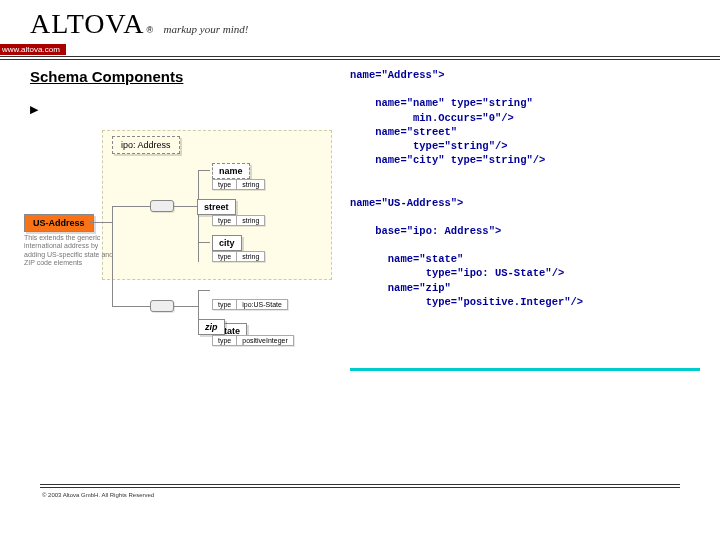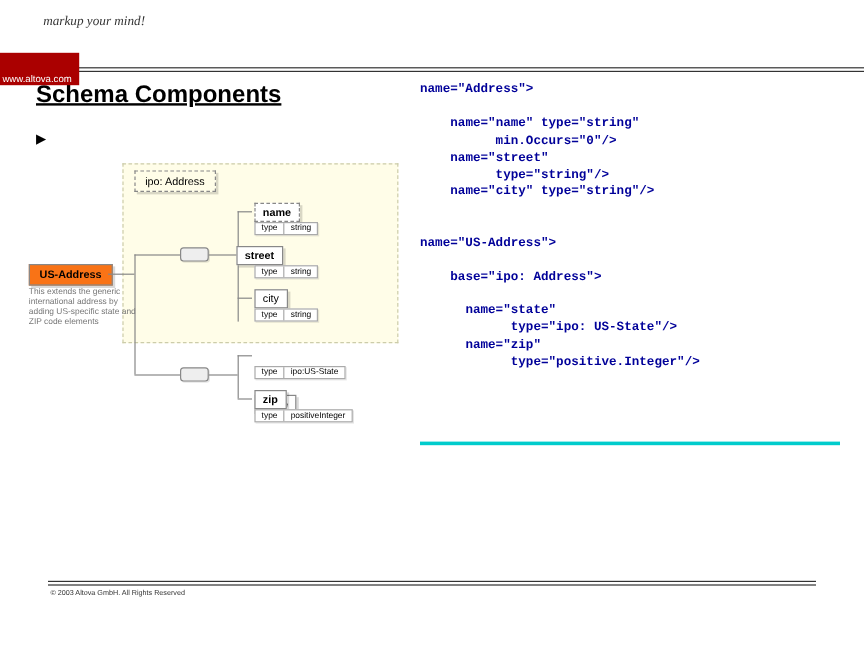--- a/index.html
+++ b/index.html
@@ -3,27 +3,27 @@
 <meta charset="utf-8">
 <style>
   * { margin: 0; padding: 0; box-sizing: border-box; }
   body { width: 720px; height: 540px; background: #fff; font-family: Arial, sans-serif; position: relative; overflow: hidden; }
   
   .header { position: relative; height: 60px; border-bottom: 4px double #333; margin-bottom: 8px; padding-left: 30px; padding-top: 8px; }
   .logo { display: inline-flex; align-items: baseline; }
   .logo-a { font-family: 'Times New Roman', serif; font-size: 28px; font-weight: normal; letter-spacing: 1px; }
   .logo-reg { font-size: 9px; vertical-align: super; margin-left: 2px; }
   .tagline { font-family: Georgia, serif; font-style: italic; font-size: 11px; margin-left: 6px; color: #333; }
-  .url-tag { position: absolute; left: 0; top: 44px; background: #a00; color: #fff; font-size: 8px; padding: 17px 6px 1px 2px; }
+  .url-tag { position: absolute; left: 0; top: 44px; background: #a00; color: #fff; font-size: 8px; padding: 1px 6px 1px 2px; }
   
   .content { display: flex; padding: 0 30px; gap: 10px; }
   .left-col { width: 320px; }
   .right-col { width: 340px; }
   
-  .slide-title { font-size: 20px; font-weight: bold; text-decoration: underline; margin-bottom: 18px; }
+  .slide-title { font-size: 15px; font-weight: bold; text-decoration: underline; margin-bottom: 18px; }
   .bullet-row { display: flex; align-items: center; gap: 6px; font-size: 15px; margin-bottom: 14px; }
   .bullet { font-size: 11px; }
   
   .diagram { position: relative; width: 310px; height: 210px; }
   .highlight-box { position: absolute; border: 1px dashed #cca; background: #fffde8; top: 0; left: 72px; width: 230px; height: 150px; }
   
   .type-box { position: absolute; border: 1px solid #888; background: #f97316; font-size: 9px; padding: 3px 8px; box-shadow: 2px 2px 0 rgba(0,0,0,0.15); }
   .node-box { position: absolute; border: 1px solid #888; background: #fff; font-size: 9px; padding: 2px 6px; box-shadow: 2px 2px 0 rgba(0,0,0,0.15); }
   .attr-row { position: absolute; border: 1px solid #aaa; background: #fff; font-size: 7px; display: flex; box-shadow: 1px 1px 0 rgba(0,0,0,0.1); }
   .attr-row span { padding: 1px 5px; border-right: 1px solid #aaa; }
@@ -37,20 +37,24 @@
   .code-block .attr { color: #009; }
   .cyan-line { height: 3px; background: #0cc; width: 350px; margin-top: 2px; }
   
   .copyright { position: absolute; bottom: 42px; left: 42px; font-size: 6px; color: #333; }
   .footer-line { position: absolute; bottom: 52px; left: 40px; width: 640px; border-top: 4px double #333; }
 </style>
 </head>
 <body>
 
 <div class="header">
+  <span class="logo">
+    <span class="logo-a">ALTOVA</span>
+    <span class="logo-reg">®</span>
+  </span>
   <span class="tagline">markup your mind!</span>
   <div class="url-tag">www.altova.com</div>
 </div>
 
 <div class="content">
   <div class="left-col">
     <div class="slide-title">Schema Components</div>
     <div class="bullet-row">
       <span class="bullet">▶</span>
     </div>
@@ -72,21 +76,21 @@
         <span>type</span>
           <span>string</span>
       </div>
 
       <div class="node-box" style="top:69px;left:167px;font-weight:bold;">street</div>
       <div class="attr-row" style="top:85px;left:182px;">
         <span>type</span>
           <span>string</span>
       </div>
 
-      <div class="node-box" style="top:105px;left:182px;font-weight:normal;">city</div>
+      <div class="node-box" style="top:105px;left:182px;font-weight:bold;">city</div>
       <div class="attr-row" style="top:121px;left:182px;">
         <span>type</span>
           <span>string</span>
       </div>
 
       <div class="type-box" style="top:84px;left:-6px;font-weight:bold;">US-Address</div>
       <div class="desc-text" style="top:104px;left:-6px;">This extends the generic international address by adding US-specific state and ZIP code elements</div>
 
       <div class="hline" style="top:92px;left:60px;width:22px;"></div>
       <div class="vline" style="top:76px;left:82px;height:100px;"></div>
@@ -98,21 +102,21 @@
       <div class="vline" style="top:160px;left:168px;height:36px;"></div>
       <div class="hline" style="top:160px;left:168px;width:12px;"></div>
       <div class="hline" style="top:196px;left:168px;width:12px;"></div>
 
       <div class="node-box" style="top:153px;left:182px;font-weight:bold;margin-top:40px;">state</div>
       <div class="attr-row" style="top:169px;left:182px;">
         <span>type</span>
           <span>ipo:US-State</span>
       </div>
 
-      <div class="node-box" style="top:189px;left:182px;font-weight:bold;">zip</div>
+      <div class="node-box" style="top:189px;left:168px;font-weight:bold;font-style:italic;">zip</div>
       <div class="attr-row" style="top:205px;left:182px;">
         <span>type</span>
           <span>positiveInteger</span>
       </div>
     </div>
   </div>
 
   <div class="right-col">
     <div class="code-block" id="code-block"><complex.type <span="" class="attr">name="Address"&gt;
   <sequence>

